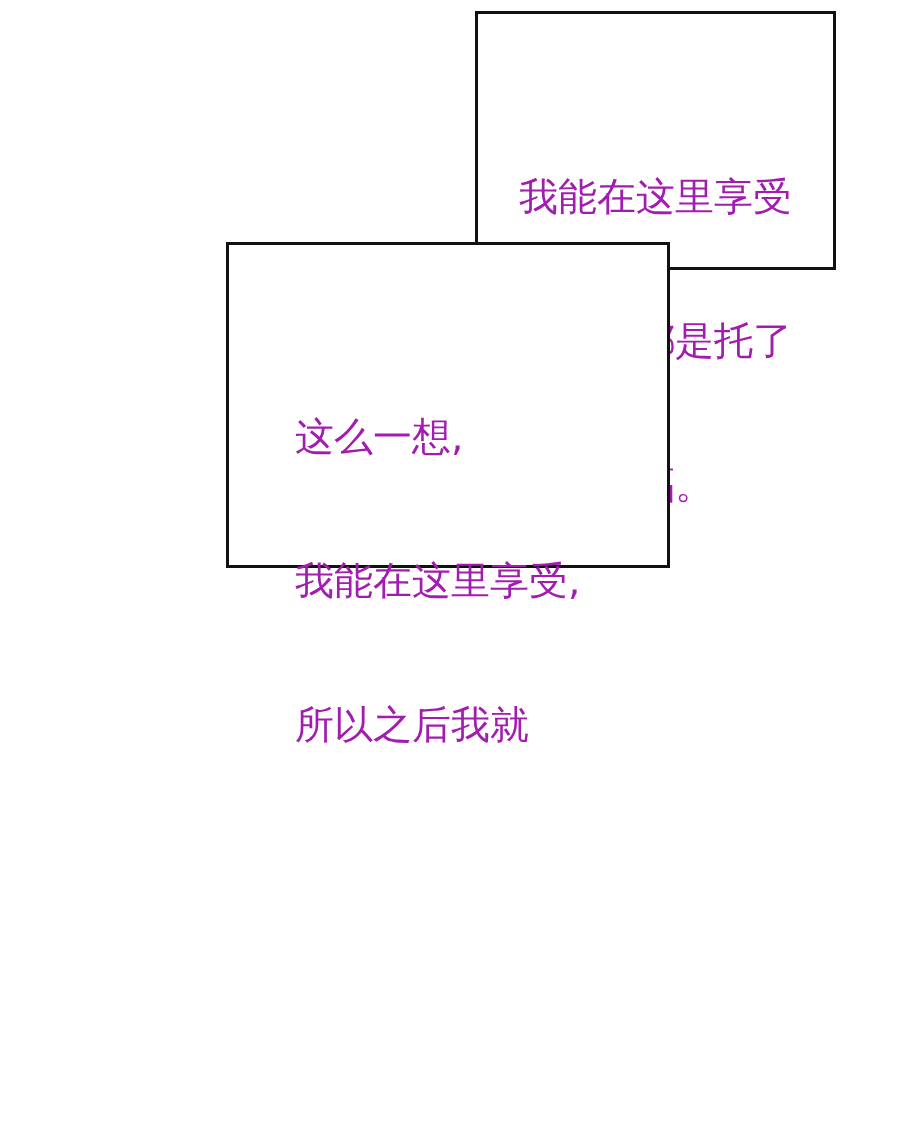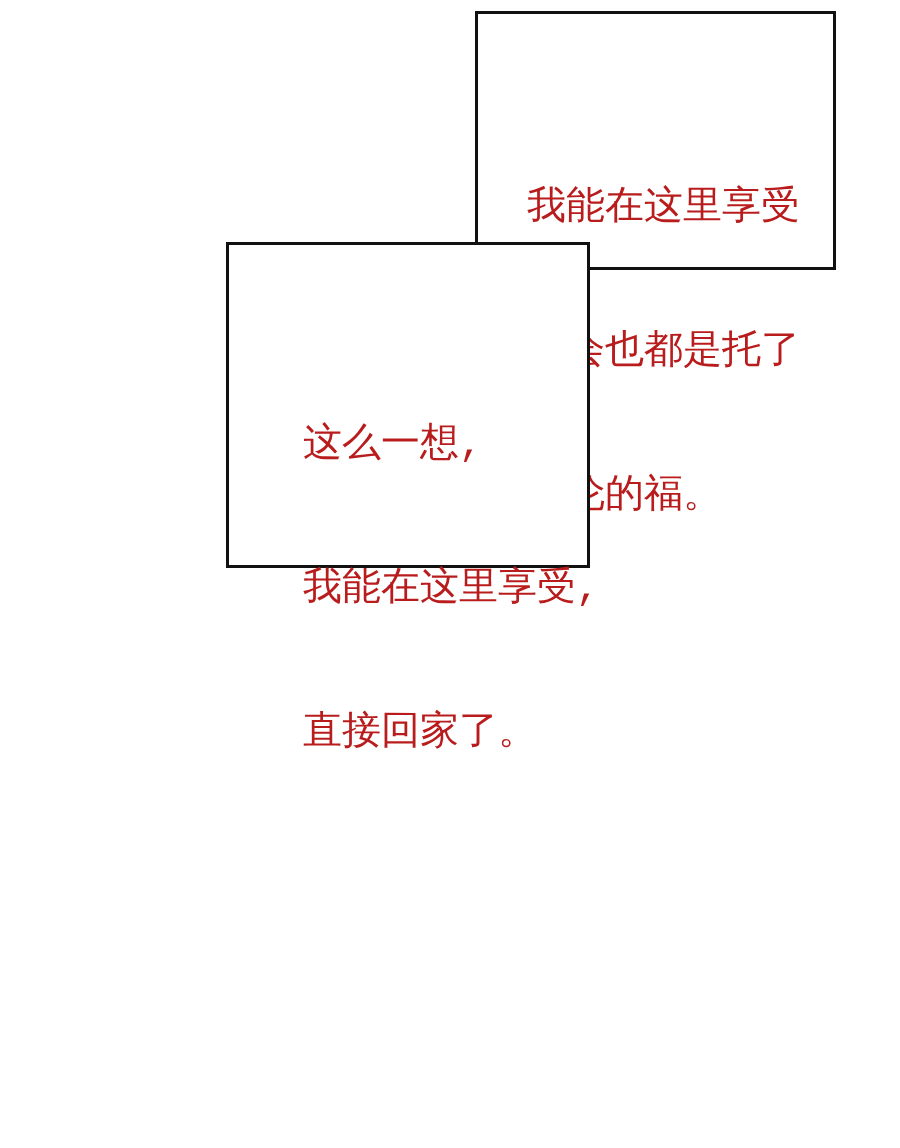--- a/index.html
+++ b/index.html
@@ -23,29 +23,28 @@
   #box-top {
     left: 475px;
     top: 11px;
     width: 361px;
     height: 259px;
     z-index: 1;
   }
   #box-bottom {
     left: 226px;
     top: 242px;
-    width: 364px;
+    width: 444px;
     height: 326px;
     z-index: 2;
-    font-family: Liberation Mono, monospace;
   }
   .narration-text {
     position: absolute;
-    margin: 12px;
-    color: #b91c1c;
+    margin: 4px;
+    color: #a21caf;
     font-size: 39px;
     line-height: 48px;
     letter-spacing: 0px;
     white-space: pre;
   }
   #box-top .narration-text {
     left: 37px;
     top: 59px;
   }
   #box-bottom .narration-text {
@@ -62,17 +61,17 @@
     <span class="line">我能在这里享受</span>
     <span class="line">宴会也都是托了</span>
     <span class="line">格伦的福。</span>
   </div>
 </div>
 
 <div class="narration-box" id="box-bottom">
   <div class="narration-text">
     <span class="line">这么一想,</span>
     <span class="line">我能在这里享受,</span>
-    <span class="line">直接回家了。</span>
+    <span class="line">所以之后我就</span>
   </div>
 </div>
 
 <div style="position:absolute;left:0;top:580px;width:900px;height:568px;"></div>
 
 </body></html>

